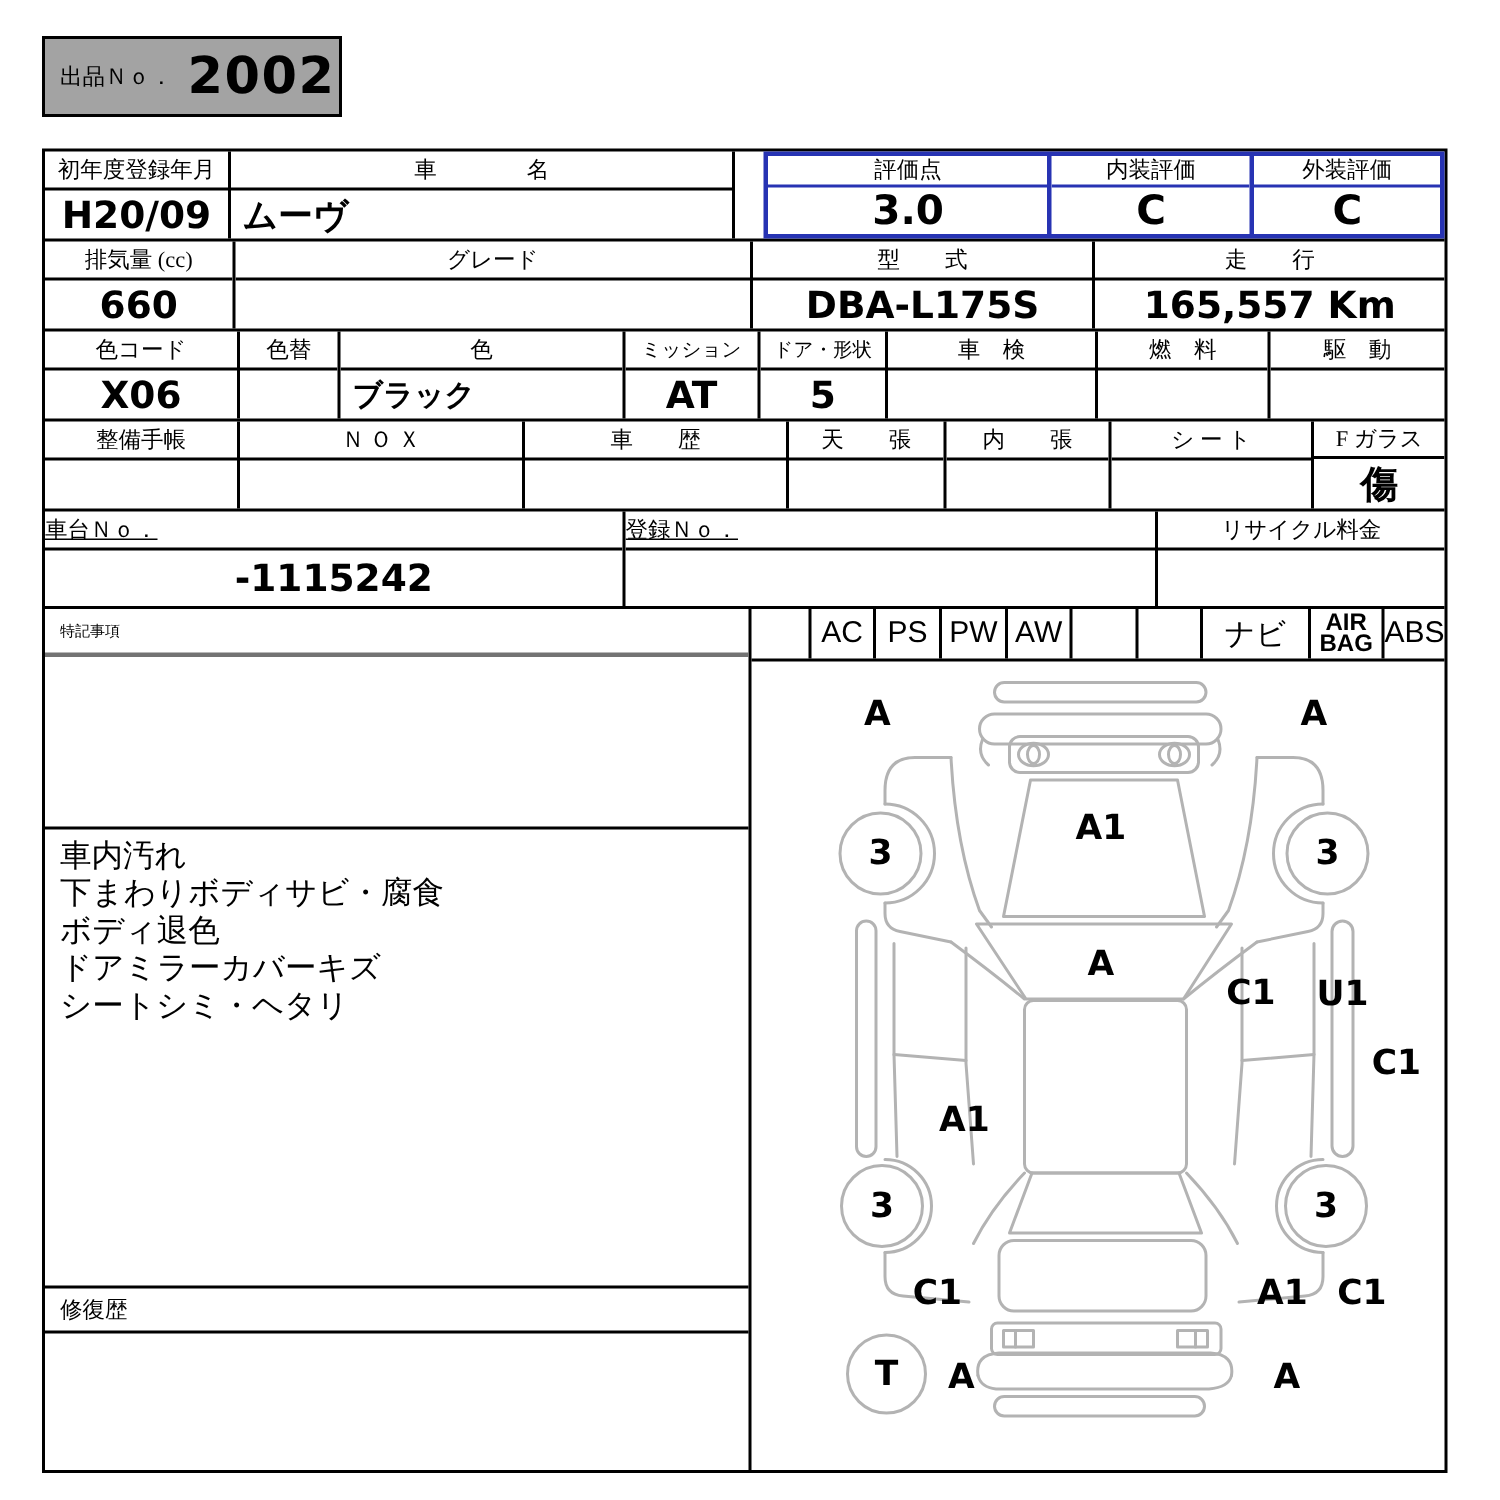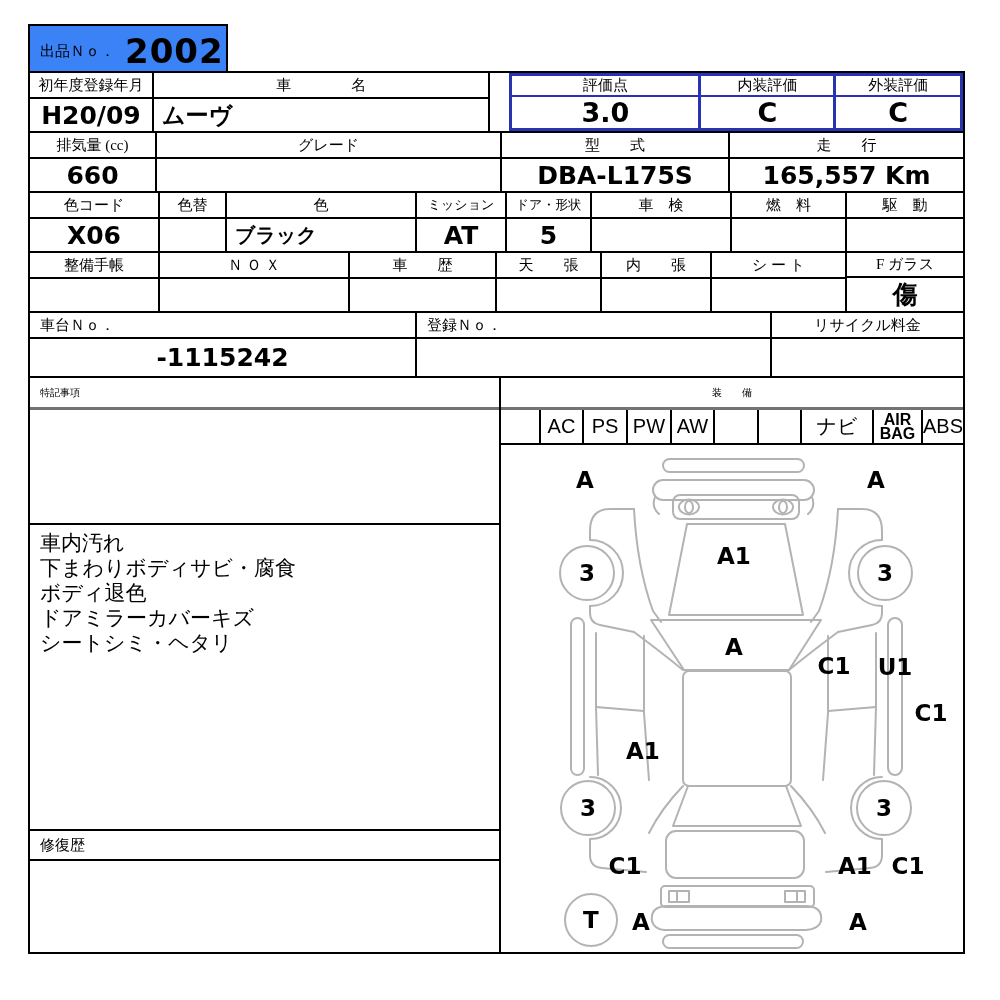--- a/index.html
+++ b/index.html
@@ -1,35 +1,35 @@
 <!DOCTYPE html>
 <html style="--hl: #2733b3; --dline: #b3b3b3;"><head>
 <meta charset="utf-8">
 <style>
   html,body{margin:0;padding:0;background:#fff;}
   .sheet{position:relative;width:1000px;height:1000px;background:#fff;
          font-family:"Liberation Sans",sans-serif;color:#000;}
   
   .aucbox{position:absolute;left:28px;top:24px;width:200px;height:54px;
           border:2px solid #000;display:flex;align-items:center;gap:10px;
-          padding-left:10px;box-sizing:border-box;background:#3b82f6;}
+          padding-left:10px;box-sizing:border-box;background:#a3a3a3;}
   .auclabel{font-family:"Liberation Serif",serif;font-size:15px;}
   .aucnum{font-family:"DejaVu Sans",sans-serif;font-size:34px;font-weight:700;letter-spacing:1px;}
   
-  .grid{position:absolute;left:28px;top:71px;width:937px;height:883px;
+  .grid{position:absolute;left:28px;top:99px;width:937px;height:883px;
         border:2px solid #000;box-sizing:border-box;display:flex;flex-direction:column;background:#fff;}
   .band{display:flex;border-bottom:2px solid #000;box-sizing:border-box;}
   .b60{height:60px;}
   .b65{height:65px;}
   .f{box-sizing:border-box;border-right:2px solid #000;display:flex;flex-direction:column;overflow:hidden;}
   .f.last{border-right:none;flex:1;}
   .fh{height:26px;box-sizing:border-box;border-bottom:2px solid #000;
       font-family:"Liberation Serif",serif;font-size:15px;
       display:flex;align-items:center;justify-content:center;white-space:nowrap;}
-  .fh.leftal{justify-content:flex-start;padding-left:10px;}
+  .fh.leftal{justify-content:flex-start;padding-left:0;text-decoration:underline;}
   .fv{flex:1;display:flex;align-items:center;justify-content:center;
       font-family:"DejaVu Sans",sans-serif;font-weight:700;font-size:25px;white-space:nowrap;}
   .fv.leftal{justify-content:flex-start;padding-left:8px;font-size:23px;}
   
   .hlwrap{width:465px;box-sizing:border-box;border:3px solid var(--hl,#2733b3);display:flex;margin-left:19px;}
   .hlwrap .f{border-right:3px solid var(--hl,#2733b3);}
   .hlwrap .f.last{border-right:none;}
   .hlwrap .fh{border-bottom:2px solid var(--hl,#2733b3);}
   .hlwrap .fv{font-size:27px;}
   
@@ -153,21 +153,21 @@
 
     <div class="band b60">
       <div class="f" style="width:130px">
         <div class="fh">整備手帳</div>
         <div class="fv"></div>
       </div>
       <div class="f" style="width:190px">
         <div class="fh">Ｎ Ｏ Ｘ</div>
         <div class="fv"></div>
       </div>
-      <div class="f" style="width:147px">
+      <div class="f" style="width:176px">
         <div class="fh">車　　歴</div>
         <div class="fv"></div>
       </div>
       <div class="f" style="width:105px">
         <div class="fh">天　　張</div>
         <div class="fv"></div>
       </div>
       <div class="f" style="width:110px">
         <div class="fh">内　　張</div>
         <div class="fv"></div>
@@ -205,21 +205,20 @@
           <div>下まわりボディサビ・腐食</div>
           <div>ボディ退色</div>
           <div>ドアミラーカバーキズ</div>
           <div>シートシミ・ヘタリ</div>
         </div>
         <div class="repairhead">修復歴</div>
         <div class="bspacer"></div>
       </div>
 
       <div class="rightcol">
-        <div class="sechead center">装　　備</div>
         <div class="equiprow">
           <div class="eq" style="width:40px"></div>
           <div class="eq" style="width:43px">AC</div>
           <div class="eq" style="width:44px">PS</div>
           <div class="eq" style="width:44px">PW</div>
           <div class="eq" style="width:43px">AW</div>
           <div class="eq" style="width:44px"></div>
           <div class="eq" style="width:43px"></div>
           <div class="eq" style="width:72px">ナビ</div>
           <div class="eq small" style="width:49px">AIR BAG</div>

